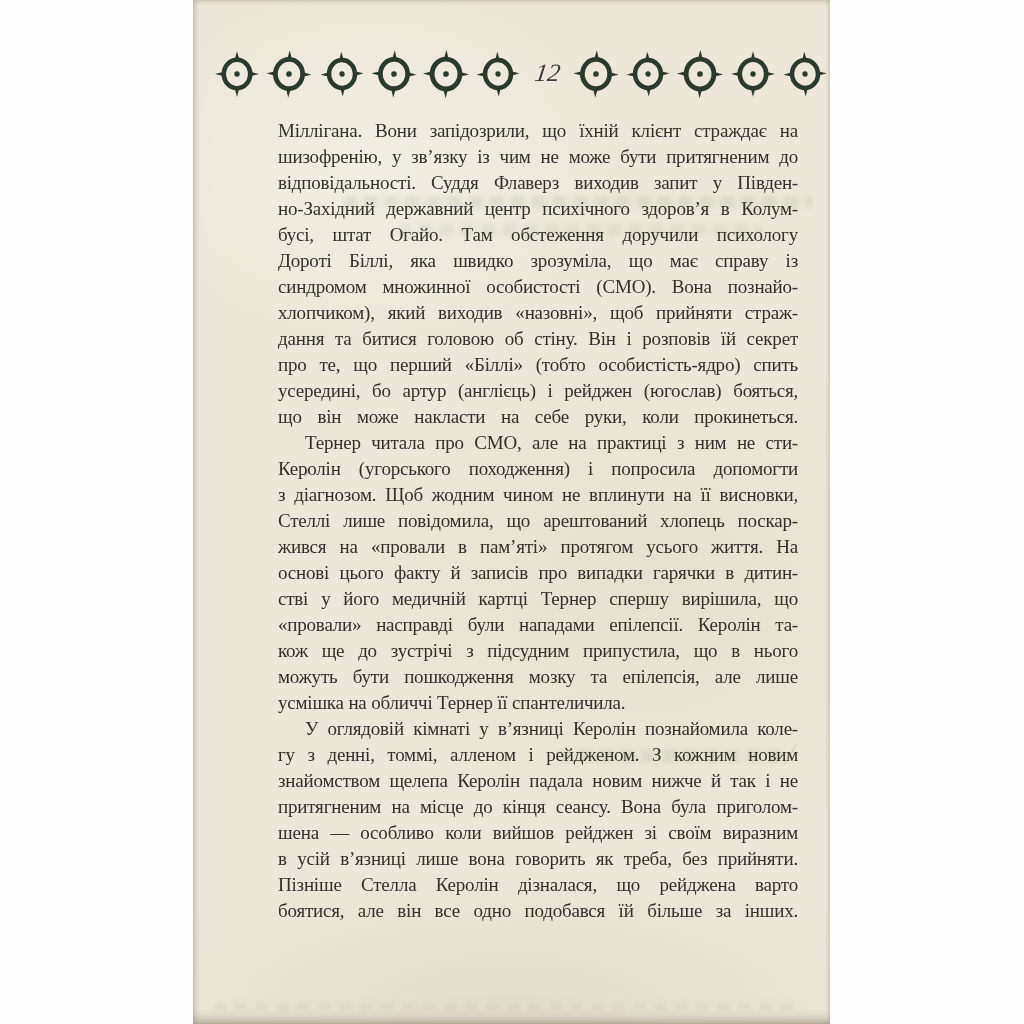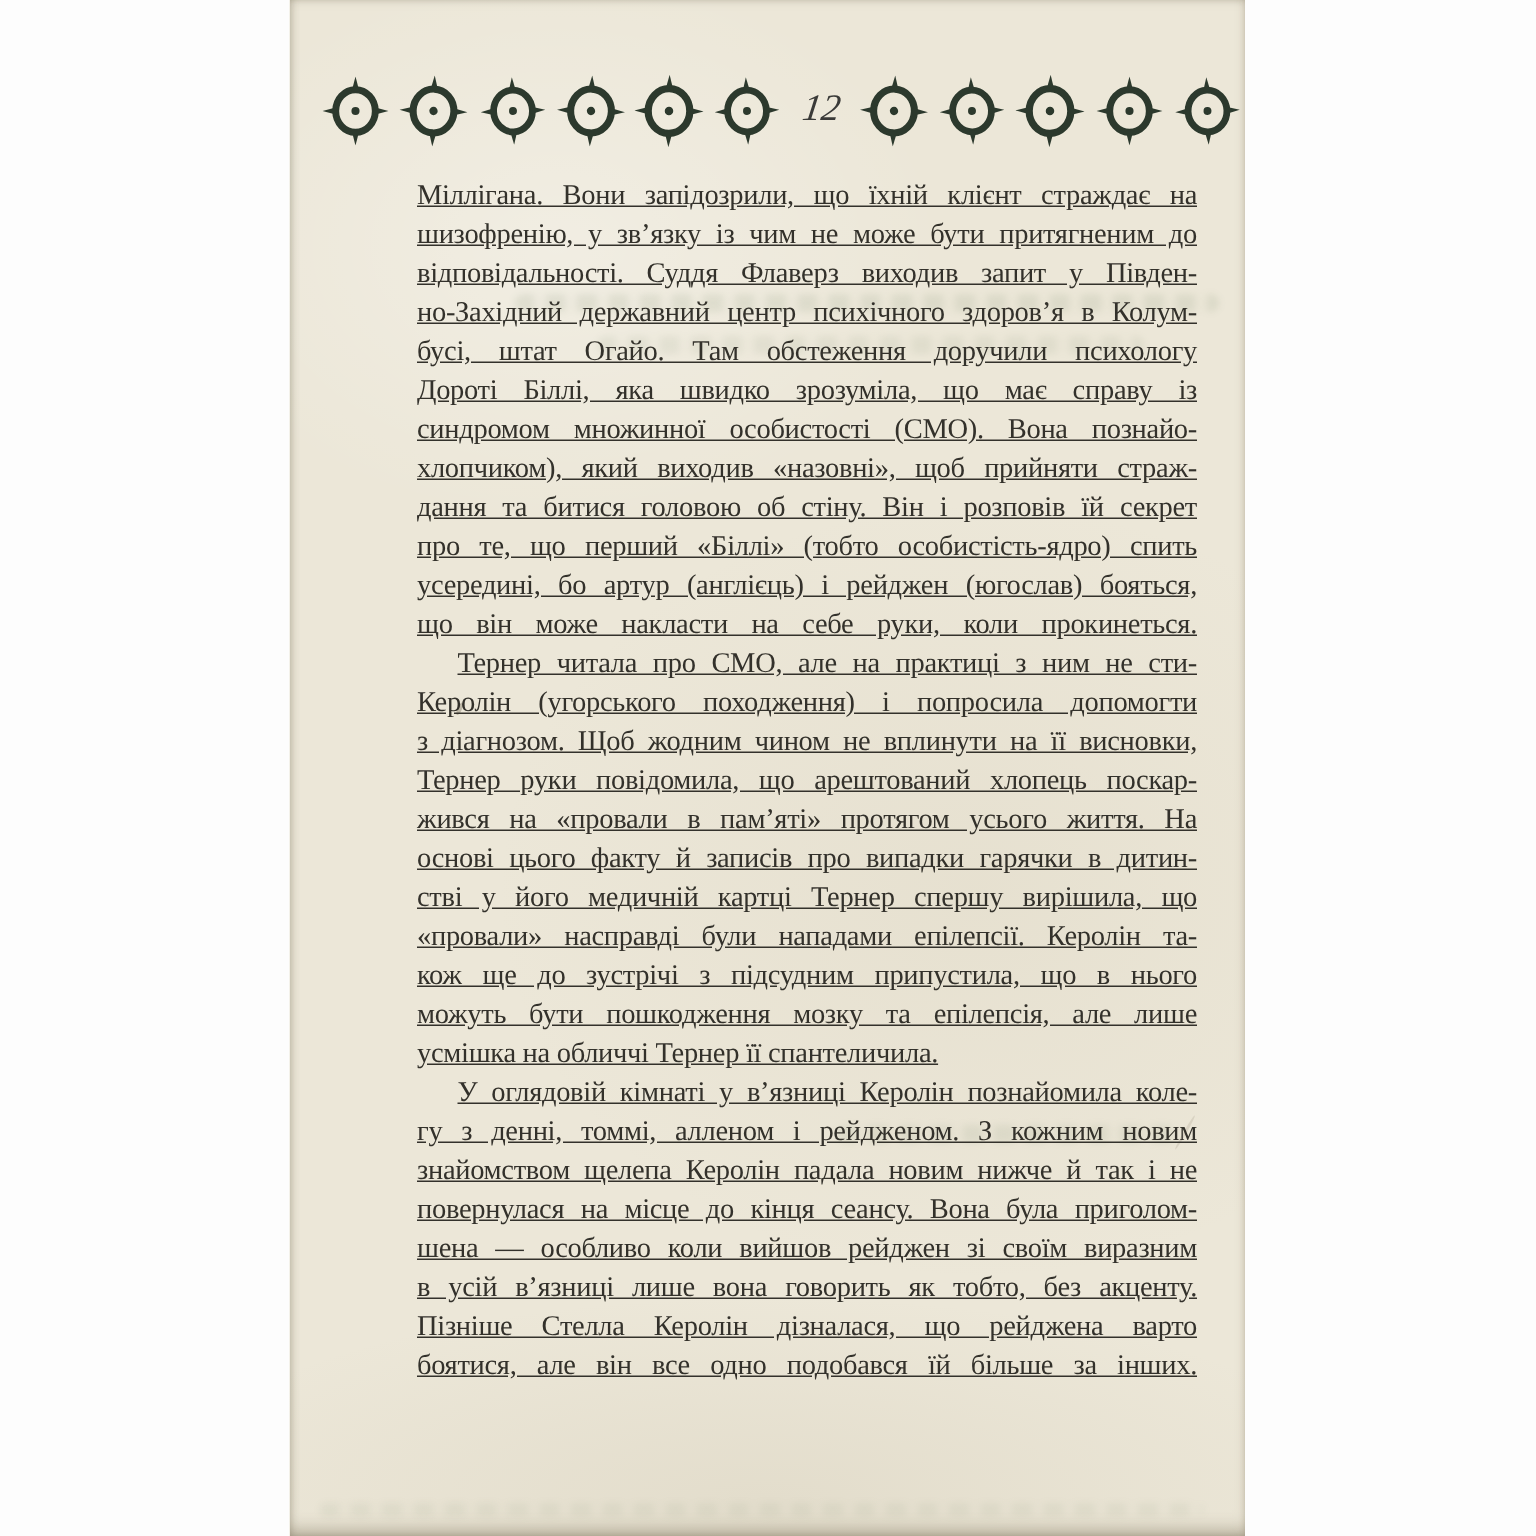--- a/index.html
+++ b/index.html
@@ -35,21 +35,20 @@
   .pagenum{
     font:italic 25px/1 "Liberation Serif","DejaVu Serif",serif;
     color:#3a3a38;transform:skewX(-8deg);
     margin:0 6px;padding-bottom:4px;flex:0 0 auto;
   }
   
   .text-block{
     position:absolute;left:85px;top:118px;width:520px;
     font-size:19px;line-height:26px;color:var(--ink,#33312b);
     letter-spacing:-0.2px;
-    text-decoration:underline;
   }
   .line{height:26px;text-align:justify;text-align-last:justify;}
   .line.plain{text-align-last:left;}
   .line.indent{text-indent:27px;}
   
   .ghost{
     position:absolute;height:12px;border-radius:6px;
     filter:blur(2.5px);opacity:.40;pointer-events:none;
     background:repeating-linear-gradient(90deg,
       rgba(132,148,118,.38) 0 13px, rgba(132,148,118,.06) 13px 21px);
@@ -176,32 +175,32 @@
         <div class="line">Дороті Біллі, яка швидко зрозуміла, що має справу із</div>
         <div class="line">синдромом множинної особистості (СМО). Вона познайо-</div>
         <div class="line">хлопчиком), який виходив «назовні», щоб прийняти страж-</div>
         <div class="line">дання та битися головою об стіну. Він і розповів їй секрет</div>
         <div class="line">про те, що перший «Біллі» (тобто особистість-ядро) спить</div>
         <div class="line">усередині, бо артур (англієць) і рейджен (югослав) бояться,</div>
         <div class="line">що він може накласти на себе руки, коли прокинеться.</div>
         <div class="line indent">Тернер читала про СМО, але на практиці з ним не сти-</div>
         <div class="line">Керолін (угорського походження) і попросила допомогти</div>
         <div class="line">з діагнозом. Щоб жодним чином не вплинути на її висновки,</div>
-        <div class="line">Тернер руки повідомила, що арештований хлопець поскар-</div>
+        <div class="line">Стеллі лише повідомила, що арештований хлопець поскар-</div>
         <div class="line">жився на «провали в пам’яті» протягом усього життя. На</div>
         <div class="line">основі цього факту й записів про випадки гарячки в дитин-</div>
         <div class="line">стві у його медичній картці Тернер спершу вирішила, що</div>
         <div class="line">«провали» насправді були нападами епілепсії. Керолін та-</div>
         <div class="line">кож ще до зустрічі з підсудним припустила, що в нього</div>
         <div class="line">можуть бути пошкодження мозку та епілепсія, але лише</div>
         <div class="line plain">усмішка на обличчі Тернер її спантеличила.</div>
         <div class="line indent">У оглядовій кімнаті у в’язниці Керолін познайомила коле-</div>
         <div class="line">гу з денні, томмі, алленом і рейдженом. З кожним новим</div>
         <div class="line">знайомством щелепа Керолін падала новим нижче й так і не</div>
-        <div class="line">повернулася на місце до кінця сеансу. Вона була приголом-</div>
+        <div class="line">притягненим на місце до кінця сеансу. Вона була приголом-</div>
         <div class="line">шена — особливо коли вийшов рейджен зі своїм виразним</div>
-        <div class="line">в усій в’язниці лише вона говорить як тобто, без акценту.</div>
+        <div class="line">в усій в’язниці лише вона говорить як треба, без прийняти.</div>
         <div class="line">Пізніше Стелла Керолін дізналася, що рейджена варто</div>
         <div class="line">боятися, але він все одно подобався їй більше за інших.</div>
       </div>
 
   </div>
 </div>
 
 </body></html>

